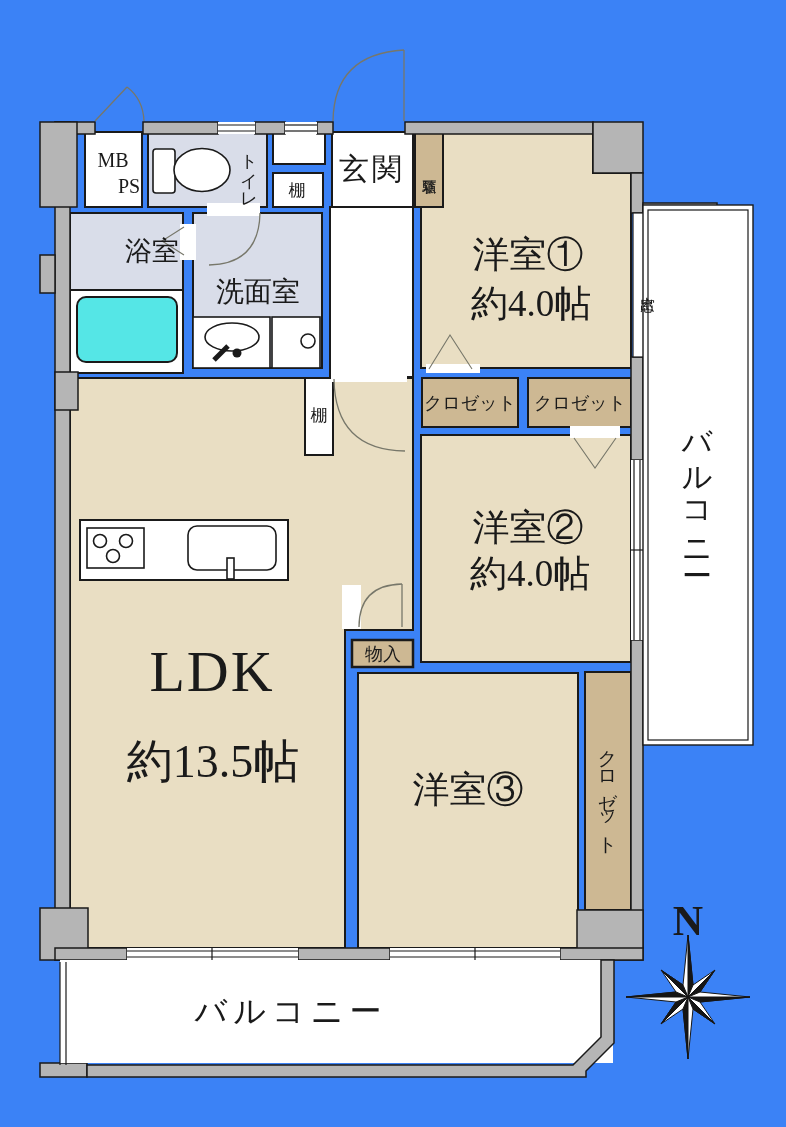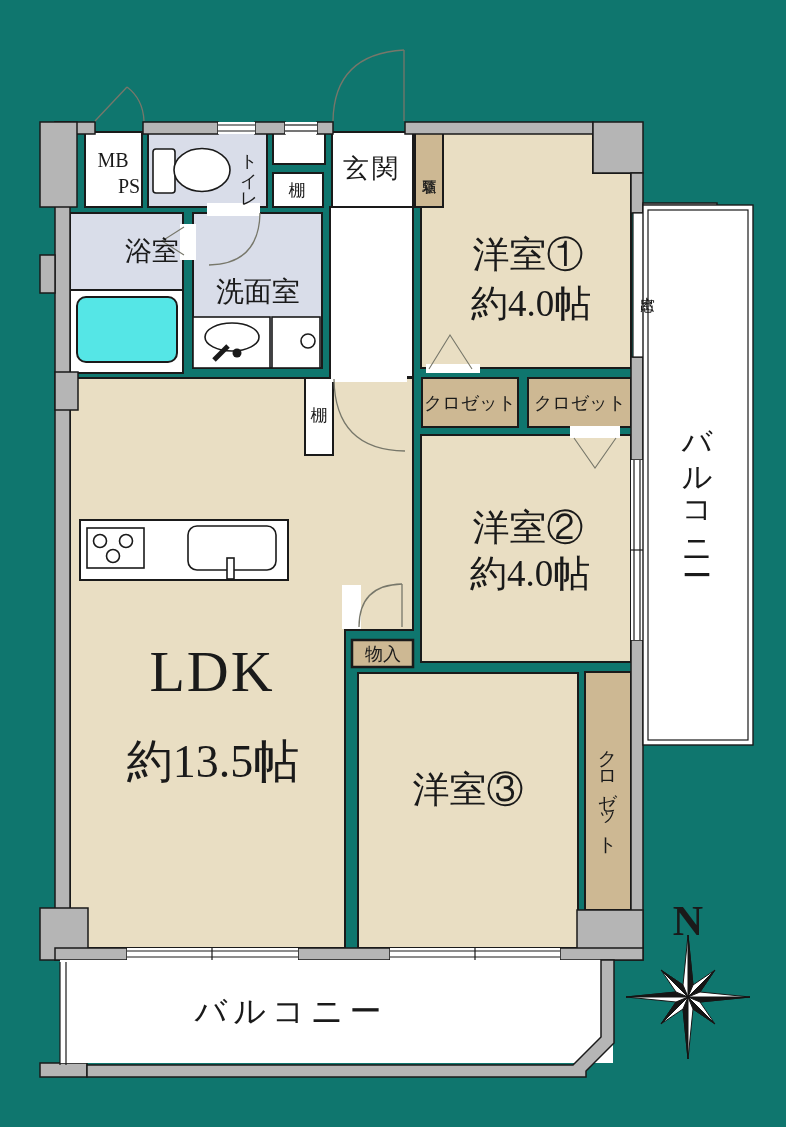--- a/index.html
+++ b/index.html
@@ -1,29 +1,29 @@
 <!DOCTYPE html>
 <html><head>
 <meta charset="utf-8">
 <style>
   html,body{margin:0;padding:0;background:#fff;}
-  .plan{position:relative;width:786px;height:1127px;background:#0f766e;overflow:hidden;
+  .plan{position:relative;width:786px;height:1127px;background:#3b82f6;overflow:hidden;
         font-family:"Liberation Serif","DejaVu Serif",serif;color:#1a1a1a;}
   .plan svg{position:absolute;left:0;top:0;}
   .lbl{position:absolute;transform:translate(-50%,-50%);white-space:nowrap;
        line-height:1;color:#1a1a1a;text-align:center;}
   .v{writing-mode:vertical-rl;text-orientation:upright;}
   .room-big{font-size:37px;}
   .ldk1{font-size:58px;letter-spacing:2px;}
   .ldk2{font-size:46px;}
   .bal{font-size:32px;letter-spacing:6px;}
   .balv{font-size:30px;letter-spacing:4px;}
   .mid{font-size:27px;margin-left:28px;}
   .wash{font-size:28px;}
-  .genkan{font-size:26px;letter-spacing:3px;}
+  .genkan{font-size:30px;letter-spacing:3px;}
   .small{font-size:17px;}
   .closet{font-size:18px;}
   .closetv{font-size:19px;}
   .tiny{font-size:14px;}
   .demado{font-size:15px;}
   .mb{font-size:20px;font-family:"Liberation Serif","DejaVu Serif",serif;}
   .north{font-size:42px;font-weight:bold;font-family:"Liberation Serif","DejaVu Serif",serif;}
 </style>
 </head>
 <body>

